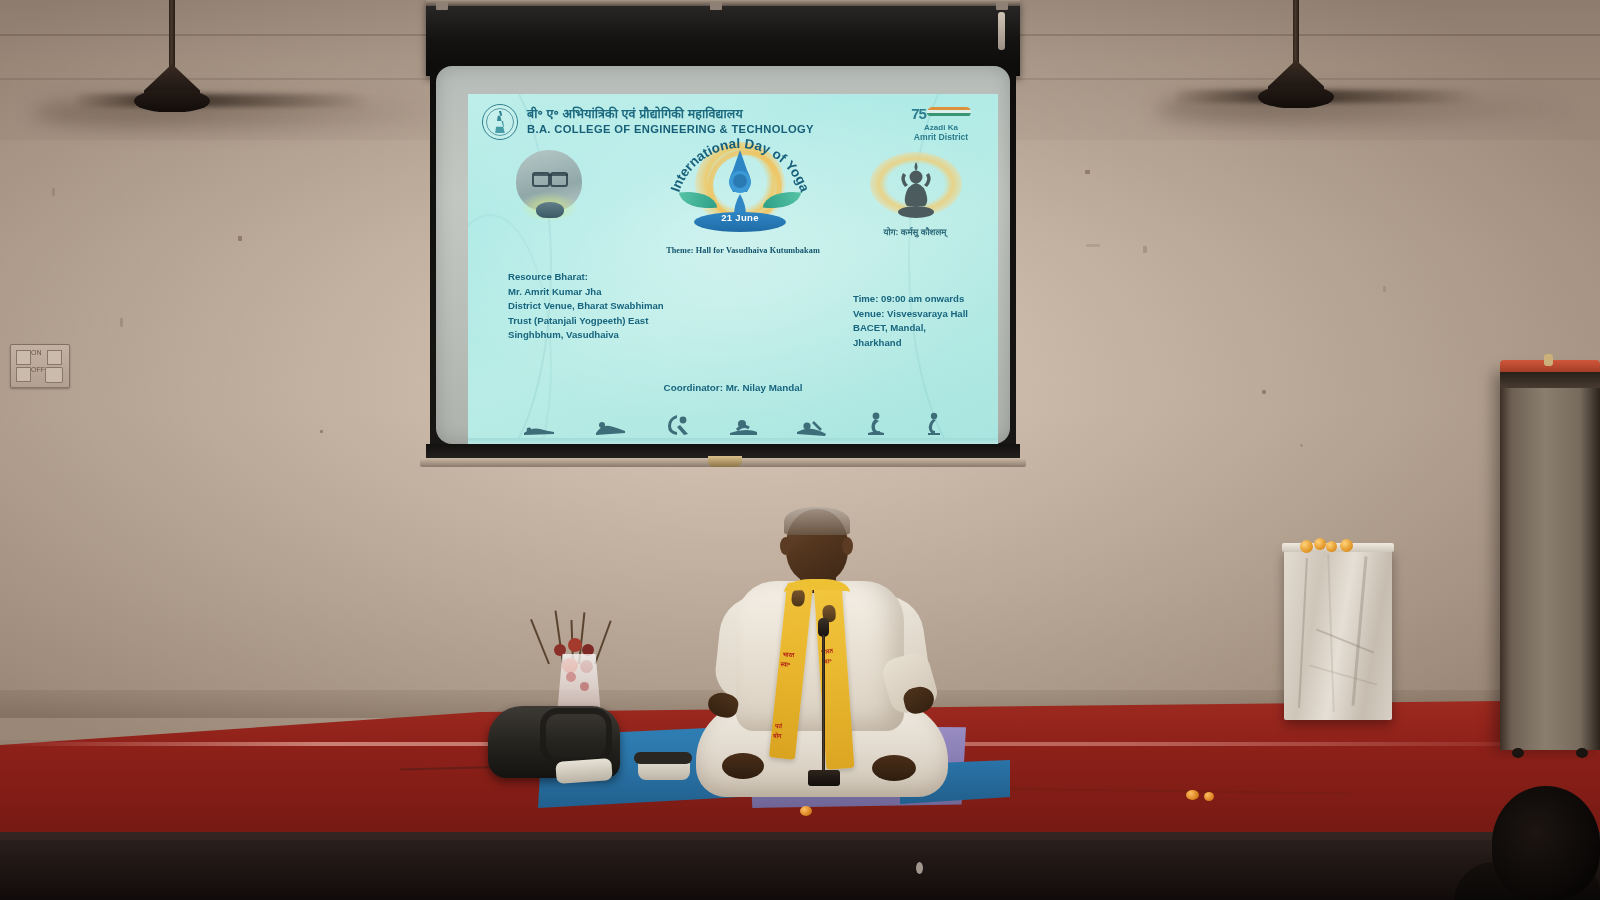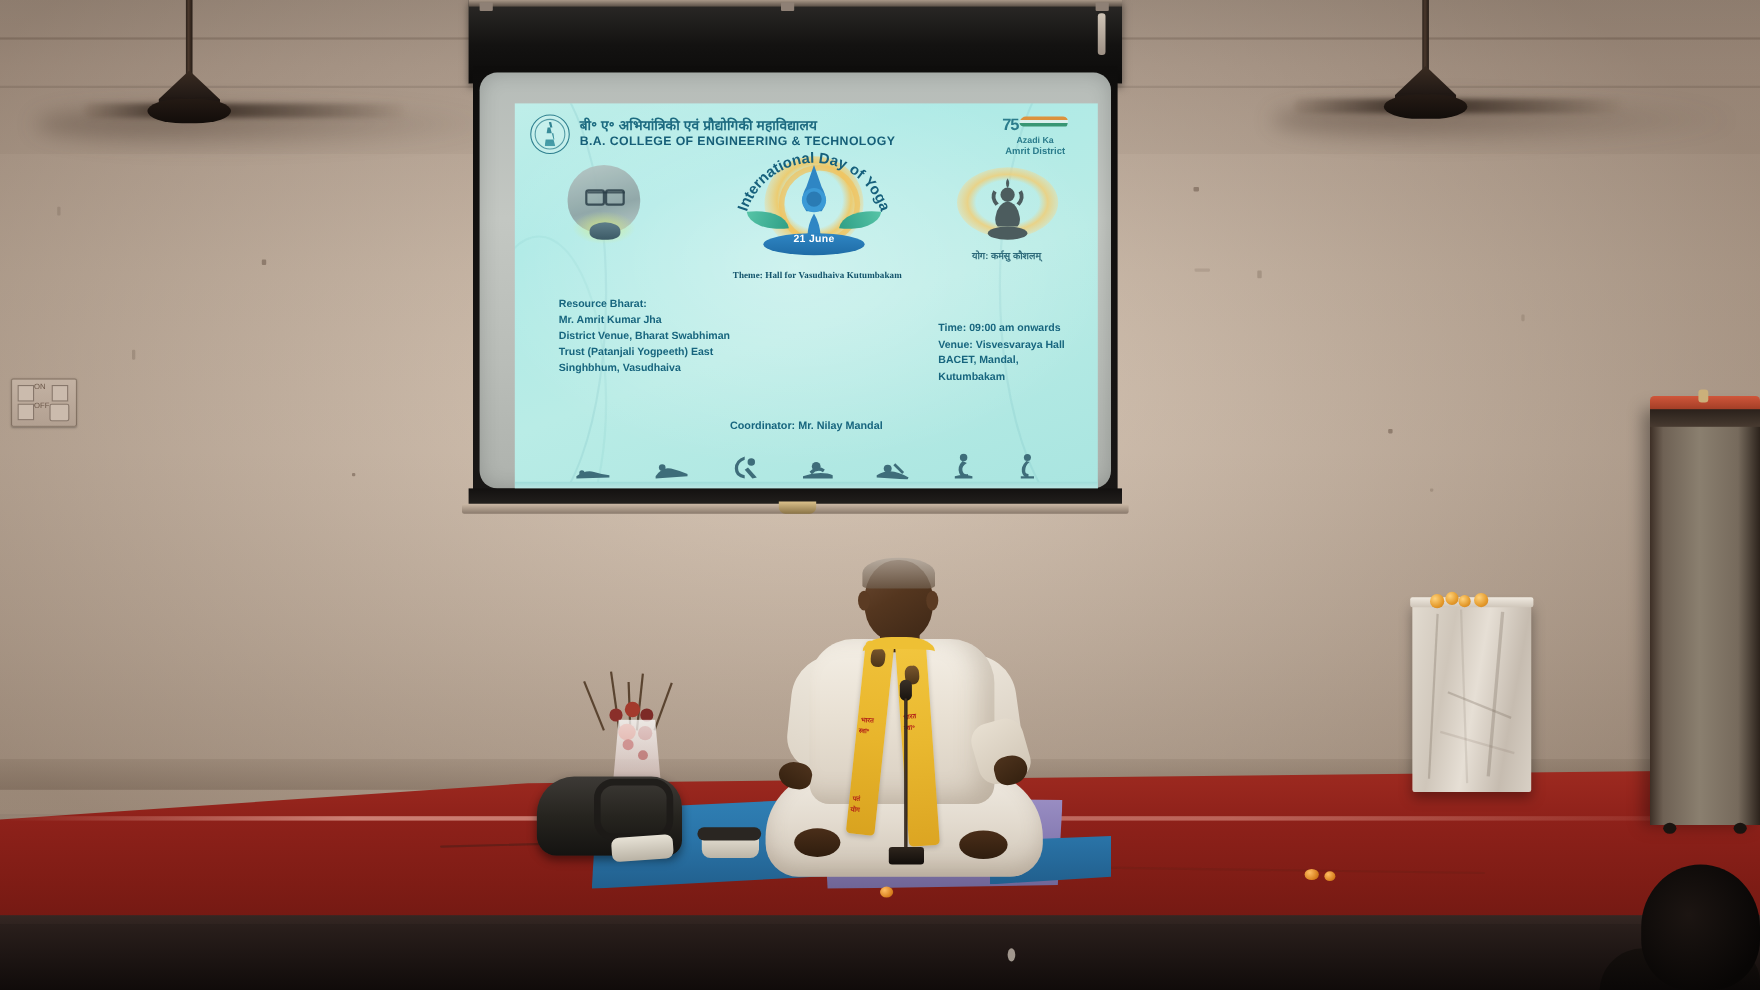--- a/index.html
+++ b/index.html
@@ -410,21 +410,21 @@
             <div>Resource Bharat:</div>
             <div>Mr. Amrit Kumar Jha</div>
             <div>District Venue, Bharat Swabhiman</div>
             <div>Trust (Patanjali Yogpeeth) East</div>
             <div>Singhbhum, Vasudhaiva</div>
           </div>
           <div class="blk-right">
             <div>Time: 09:00 am onwards</div>
             <div>Venue: Visvesvaraya Hall</div>
             <div>BACET, Mandal,</div>
-            <div>Kutumbakam</div>
+            <div>Jharkhand</div>
           </div>
           <div class="coord">Coordinator: Mr. Nilay Mandal</div>
         </div>
 
         <div class="poses">
           <svg width="34" height="16" viewBox="0 0 34 16">
               <path d="M2 13 q8 -6 16 -4 q7 2 14 3 l0 2 L2 15 z" fill="#3e6d7a"></path>
               <circle cx="7" cy="10" r="2.4" fill="#3e6d7a"></circle>
             </svg>
           <svg width="34" height="18" viewBox="0 0 34 18">

